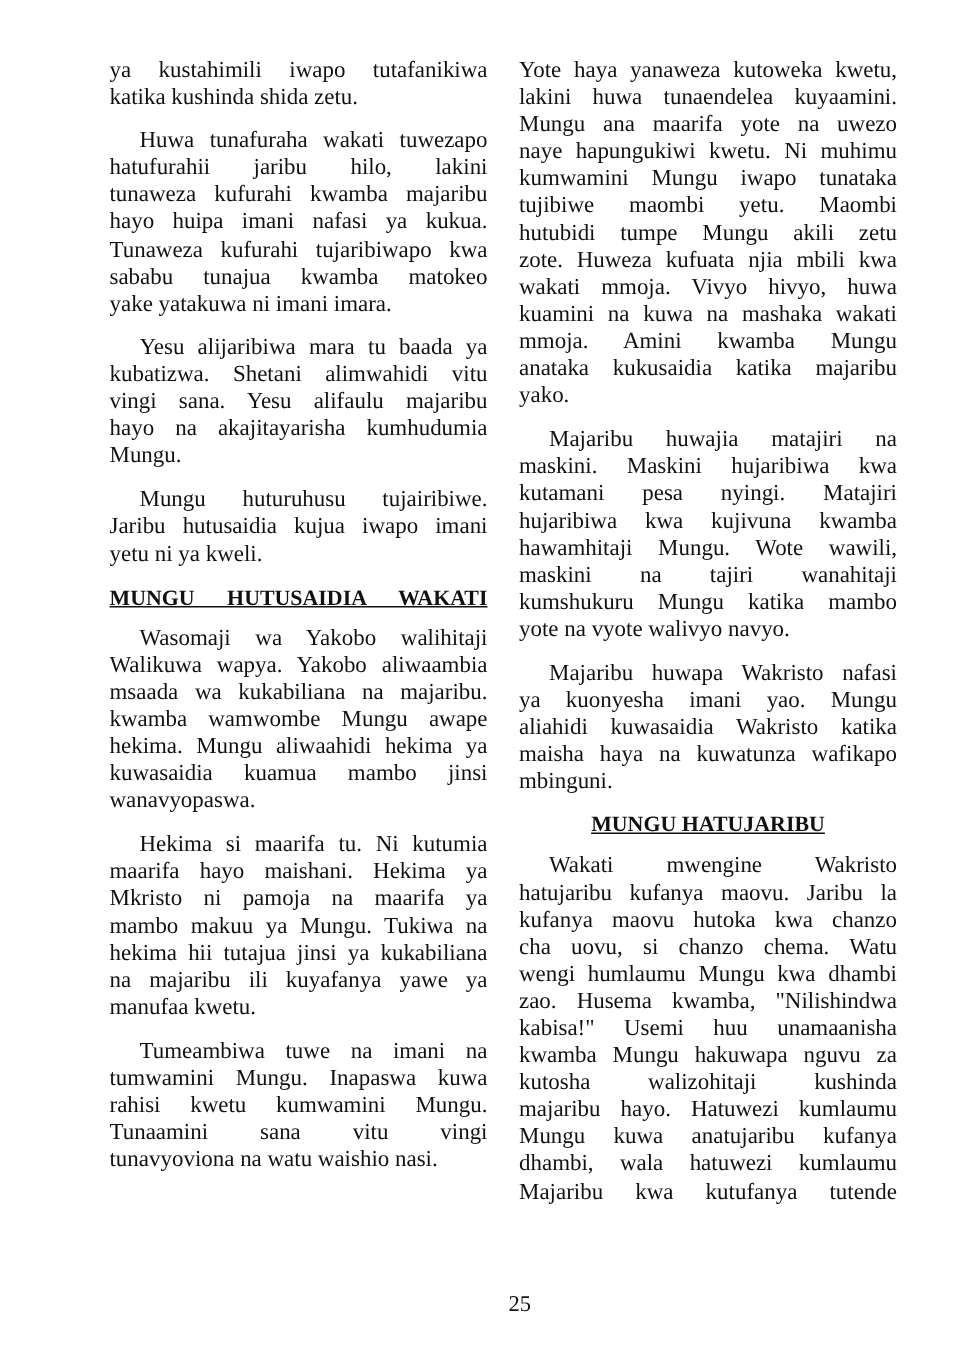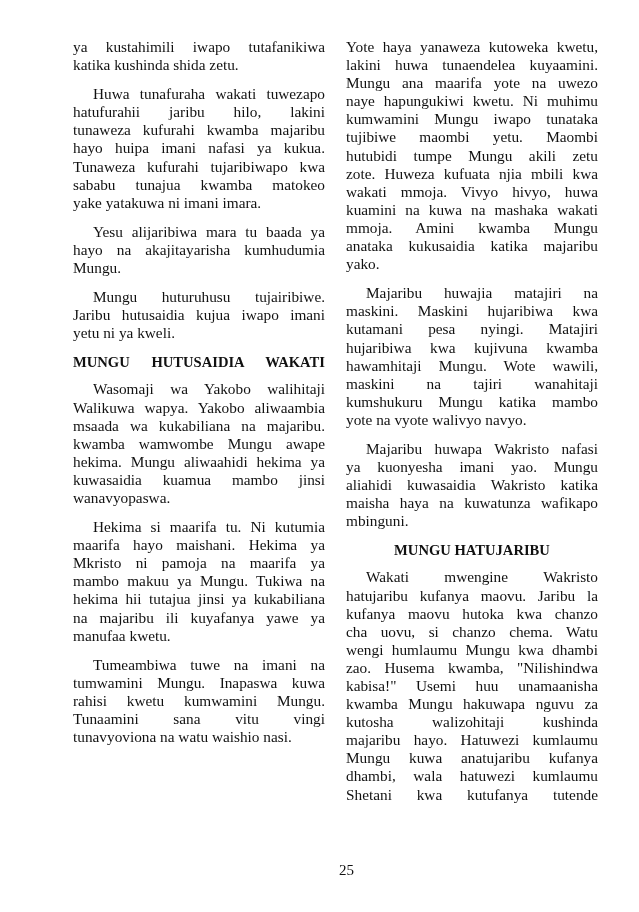--- a/index.html
+++ b/index.html
@@ -3,21 +3,21 @@
 <meta charset="utf-8">
 <style>
   html, body { margin: 0; padding: 0; background: #ffffff; }
   body { width: 639px; height: 912px; position: relative; overflow: hidden;
          font-family: "Liberation Serif", "DejaVu Serif", serif; color: #111; }
   .col { position: absolute; top: 38px; width: 252px; font-size: 15.3px; line-height: 18.1px; }
   .col-left { left: 73px; }
   .col-right { left: 346px; }
   .p { margin: 0 0 11px 0; text-align: justify; text-align-last: left; }
   .h { margin: 2px 0 9px 0; font-weight: bold; text-align: center; font-size: 14.6px; line-height: 18px; }
-  .h .line { display: block; }
+  .h .line { display: block; text-decoration: underline; }
   .h .line.spread { text-align: justify; text-align-last: justify; }
   .pagenum { position: absolute; top: 862px; left: 0; width: 639px; text-align: center; font-size: 15px; margin-left: 27px; }
   .line-block span.l { display: block; text-align: justify; text-align-last: justify; }
   .line-block span.l.last { text-align-last: left; }
   .line-block span.l.first { text-indent: 20px; }
 </style>
 </head>
 <body>
 
 <div class="col col-left" id="col-left">
@@ -29,20 +29,22 @@
       <span class="l first">Huwa tunafuraha wakati tuwezapo</span>
       <span class="l">hatufurahii jaribu hilo, lakini</span>
       <span class="l">tunaweza kufurahi kwamba majaribu</span>
       <span class="l">hayo huipa imani nafasi ya kukua.</span>
       <span class="l">Tunaweza kufurahi tujaribiwapo kwa</span>
       <span class="l">sababu tunajua kwamba matokeo</span>
       <span class="l last">yake yatakuwa ni imani imara.</span>
     </div>
     <div class="p line-block">
       <span class="l first">Yesu alijaribiwa mara tu baada ya</span>
+      <span class="l">kubatizwa. Shetani alimwahidi vitu</span>
+      <span class="l">vingi sana. Yesu alifaulu majaribu</span>
       <span class="l">hayo na akajitayarisha kumhudumia</span>
       <span class="l last">Mungu.</span>
     </div>
     <div class="p line-block">
       <span class="l first">Mungu huturuhusu tujairibiwe.</span>
       <span class="l">Jaribu hutusaidia kujua iwapo imani</span>
       <span class="l last">yetu ni ya kweli.</span>
     </div>
     <div class="h">
       <span class="line spread">MUNGU HUTUSAIDIA WAKATI</span>
@@ -115,16 +117,16 @@
       <span class="l">kufanya maovu hutoka kwa chanzo</span>
       <span class="l">cha uovu, si chanzo chema. Watu</span>
       <span class="l">wengi humlaumu Mungu kwa dhambi</span>
       <span class="l">zao. Husema kwamba, "Nilishindwa</span>
       <span class="l">kabisa!" Usemi huu unamaanisha</span>
       <span class="l">kwamba Mungu hakuwapa nguvu za</span>
       <span class="l">kutosha walizohitaji kushinda</span>
       <span class="l">majaribu hayo. Hatuwezi kumlaumu</span>
       <span class="l">Mungu kuwa anatujaribu kufanya</span>
       <span class="l">dhambi, wala hatuwezi kumlaumu</span>
-      <span class="l">Shetani kwa kutufanya tutende</span>
+      <span class="l">Majaribu kwa kutufanya tutende</span>
     </div>
   </div>
 <div class="pagenum">25</div>
 
 </body></html>

